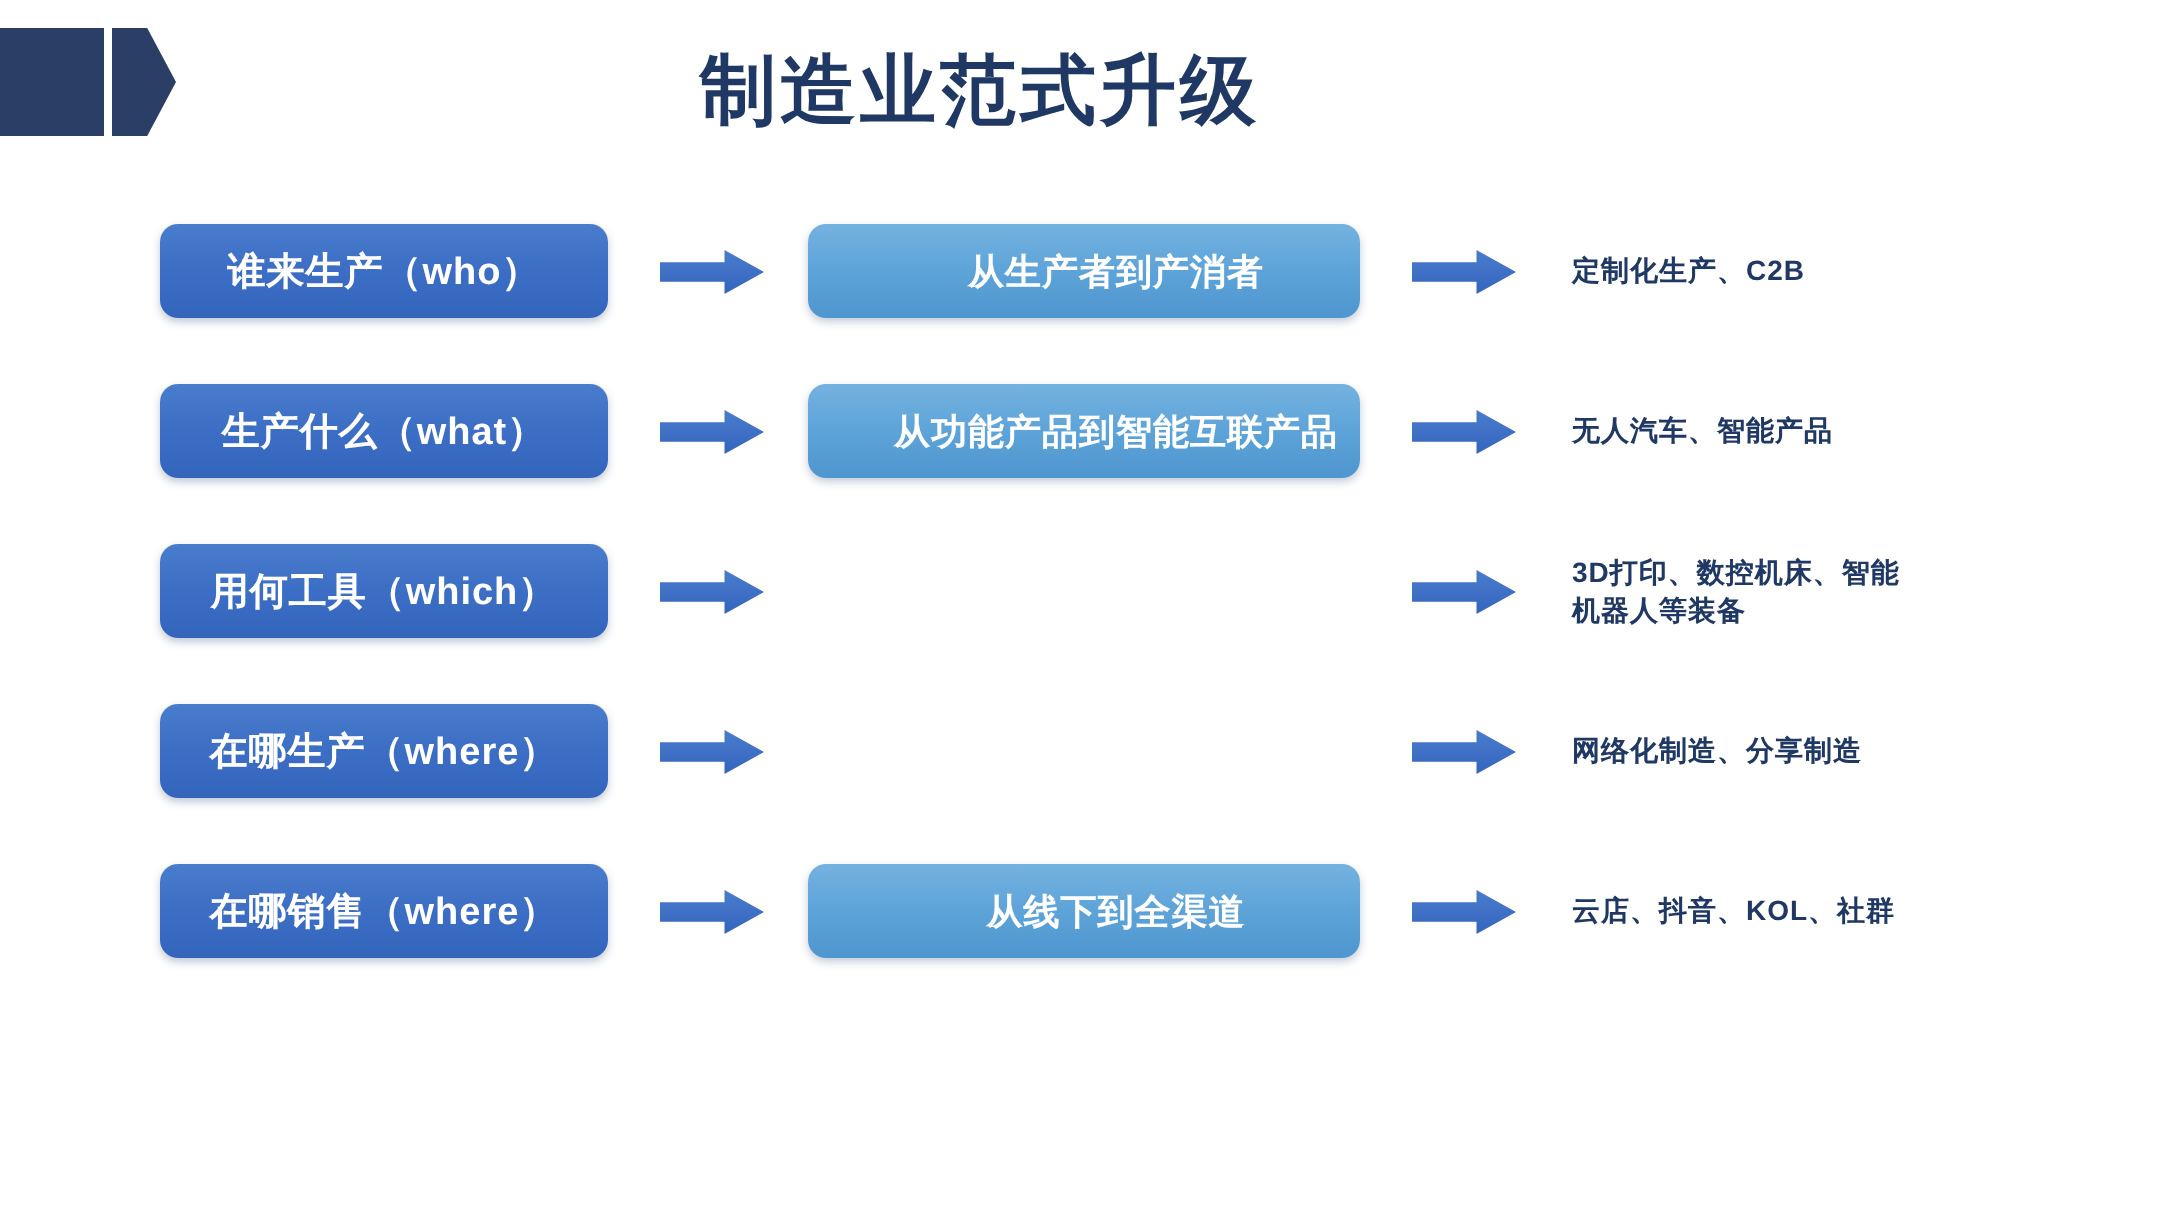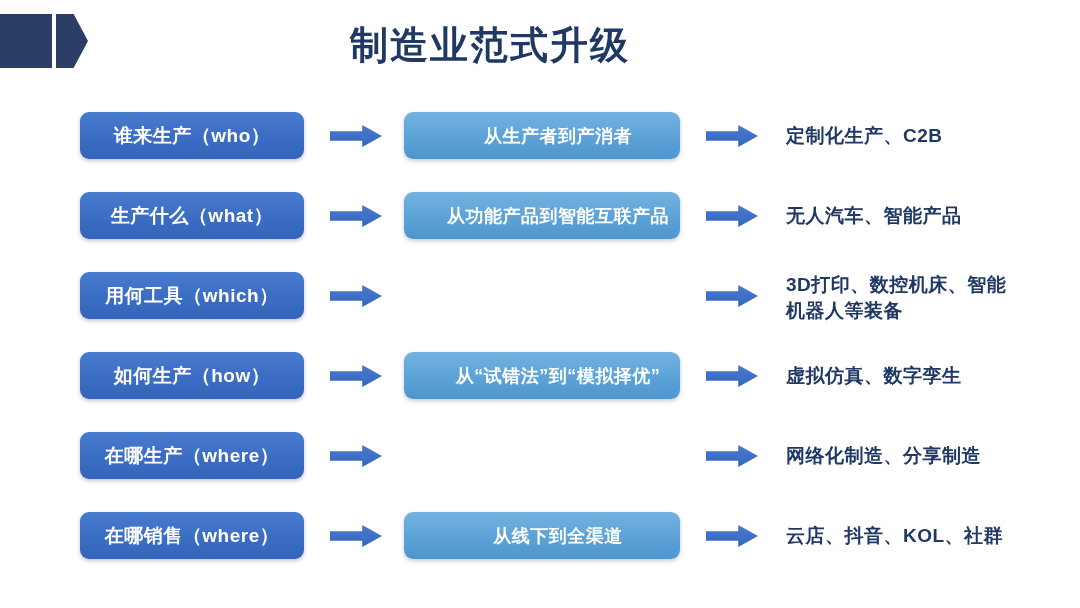--- a/index.html
+++ b/index.html
@@ -132,21 +132,21 @@
   .result-text {
     position: absolute;
     left: 786px;
     top: 12px;
     width: 268px;
     min-height: 47px;
     display: flex;
     flex-direction: column;
     justify-content: center;
     color: #1f3864;
-    font-size: 19px;
+    font-size: 14px;
     font-weight: bold;
     line-height: 1.35;
     letter-spacing: 0.5px;
   }
   .result-line { display: block; white-space: nowrap; }
 </style>
 </head>
 <body>
 
 <div id="slide">
@@ -183,29 +183,20 @@
     <div class="row">
       <div class="pill-primary">用何工具（which）</div>
       <div class="arrow arrow-1"></div>
       <div class="arrow arrow-2"></div>
       <div class="result-text">
         <span class="result-line">3D打印、数控机床、智能</span>
         <span class="result-line">机器人等装备</span>
       </div>
     </div>
 
-    <div class="row">
-      <div class="pill-primary">如何生产（how）</div>
-      <div class="arrow arrow-1"></div>
-      <div class="pill-secondary">从“试错法”到“模拟择优”</div>
-      <div class="arrow arrow-2"></div>
-      <div class="result-text">
-        <span class="result-line">虚拟仿真、数字孪生</span>
-      </div>
-    </div>
 
     <div class="row">
       <div class="pill-primary">在哪生产（where）</div>
       <div class="arrow arrow-1"></div>
       <div class="arrow arrow-2"></div>
       <div class="result-text">
         <span class="result-line">网络化制造、分享制造</span>
       </div>
     </div>
 

